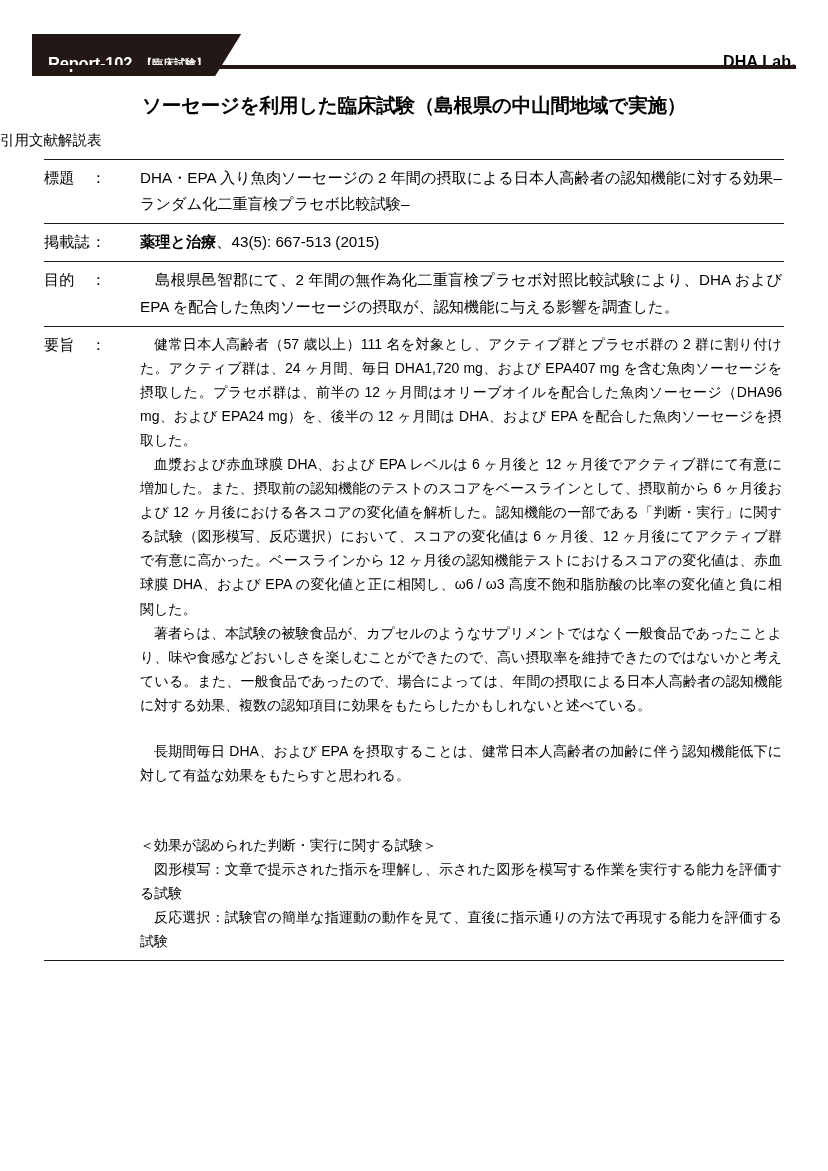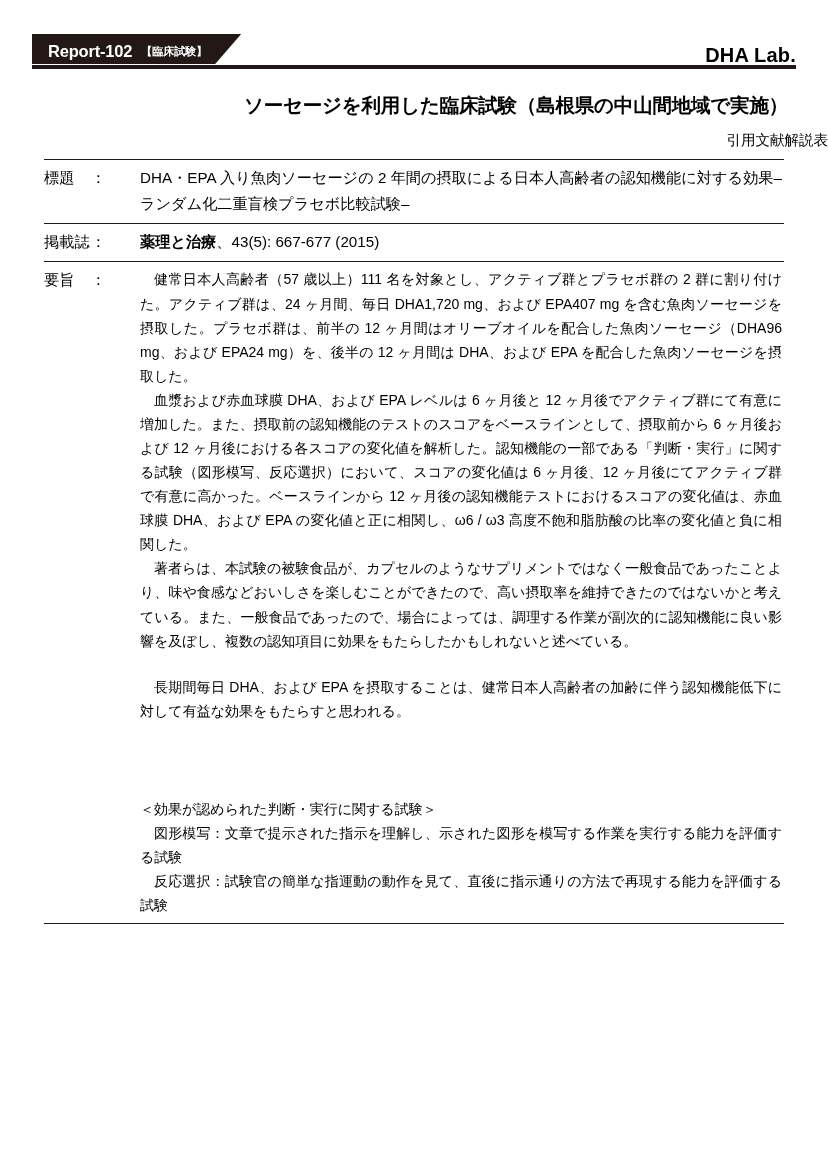--- a/index.html
+++ b/index.html
@@ -28,21 +28,21 @@
   .header {
     position: relative;
     height: 44px;
     margin: 34px 32px 0 32px;
   }
   .header-banner {
     position: absolute;
     left: 0;
     top: 0;
     height: 26px;
-    padding: 4px 34px 0 16px;
+    padding: 16px 34px 0 16px;
     background: #231815;
     color: #ffffff;
     display: flex;
     align-items: center;
     -webkit-clip-path: polygon(0 0, 100% 0, calc(100% - 26px) 100%, 0 100%);
     clip-path: polygon(0 0, 100% 0, calc(100% - 26px) 100%, 0 100%);
   }
   .header-banner .rep-id {
     font-size: 16.5px;
     font-weight: bold;
@@ -51,45 +51,45 @@
   }
   .header-banner .rep-cat {
     font-size: 11px;
     font-weight: bold;
     margin-left: 9px;
     white-space: nowrap;
   }
   .header-lab {
     position: absolute;
     right: 0;
-    top: 10px;
-    font-size: 20px;
+    top: 19px;
+    font-size: 16px;
     font-weight: bold;
     letter-spacing: 0.2px;
     margin-left: 44px;
   }
   .header-rule {
     position: absolute;
     left: 0;
     right: 0;
     top: 31px;
     height: 4px;
     background: #231815;
   }
 
   
   .doc-title {
-    text-align: right;
+    text-align: center;
     font-size: 19.5px;
     font-weight: bold;
     margin: 14px 40px 0 40px;
     letter-spacing: -0.2px;
   }
   .doc-subtitle {
-    text-align: right;
+    text-align: left;
     font-size: 14.5px;
     margin: 12px 0 0 0;
   }
 
   
   .info-table {
     margin: 9px 44px 0 44px;
     border-collapse: collapse;
     width: calc(100% - 88px);
   }
@@ -132,21 +132,20 @@
   .abstract p {
     margin: 0;
     font-size: 14px;
     line-height: 1.72;
     text-align: justify;
     text-justify: inter-character;
     text-indent: 1em;
   }
   .abstract p.no-indent {
     text-indent: 0;
-    margin-top: 28px;
   }
   .spacer-line {
     height: 22px;
   }
   .spacer-line-big {
     height: 46px;
   }
 </style>
 </head>
 <body>
@@ -178,35 +177,44 @@
       </tr>
 
 
       <tr>
         <td class="label">
           <span class="label-inner">
             <span>掲載誌</span>
             <span>：</span>
           </span>
         </td>
-        <td class="value"><span class="italic">薬理と治療</span><span>、43(5): 667-677 (2015)</span></td>
-      </tr>
-
+        <td class="value"><span class="italic">薬理と治療</span><span>、43(5): 667-513 (2015)</span></td>
+      </tr>
+
+      <tr>
+        <td class="label">
+          <span class="label-inner">
+            <span>目的</span>
+            <span>：</span>
+          </span>
+        </td>
+        <td class="value"><span style="display:inline-block;text-indent:1em;">島根県邑智郡にて、2 年間の無作為化二重盲検プラセボ対照比較試験により、DHA および EPA を配合した魚肉ソーセージの摂取が、認知機能に与える影響を調査した。</span></td>
+      </tr>
 
       <tr>
         <td class="label">
           <span class="label-inner">
             <span>要旨</span>
             <span>：</span>
           </span>
         </td>
         <td class="value abstract">
           <p>健常日本人高齢者（57 歳以上）111 名を対象とし、アクティブ群とプラセボ群の 2 群に割り付けた。アクティブ群は、24 ヶ月間、毎日 DHA1,720 mg、および EPA407 mg を含む魚肉ソーセージを摂取した。プラセボ群は、前半の 12 ヶ月間はオリーブオイルを配合した魚肉ソーセージ（DHA96 mg、および EPA24 mg）を、後半の 12 ヶ月間は DHA、および EPA を配合した魚肉ソーセージを摂取した。</p>
           <p>血漿および赤血球膜 DHA、および EPA レベルは 6 ヶ月後と 12 ヶ月後でアクティブ群にて有意に増加した。また、摂取前の認知機能のテストのスコアをベースラインとして、摂取前から 6 ヶ月後および 12 ヶ月後における各スコアの変化値を解析した。認知機能の一部である「判断・実行」に関する試験（図形模写、反応選択）において、スコアの変化値は 6 ヶ月後、12 ヶ月後にてアクティブ群で有意に高かった。ベースラインから 12 ヶ月後の認知機能テストにおけるスコアの変化値は、赤血球膜 DHA、および EPA の変化値と正に相関し、ω6 / ω3 高度不飽和脂肪酸の比率の変化値と負に相関した。</p>
-          <p>著者らは、本試験の被験食品が、カプセルのようなサプリメントではなく一般食品であったことより、味や食感などおいしさを楽しむことができたので、高い摂取率を維持できたのではないかと考えている。また、一般食品であったので、場合によっては、調理する作業が副次的に認知機能に良い影響を及ぼし、複数の認知項目に効果をもたらしたかもしれないと述べている。</p>
+          <p>著者らは、本試験の被験食品が、カプセルのようなサプリメントではなく一般食品であったことより、味や食感などおいしさを楽しむことができたので、高い摂取率を維持できたのではないかと考えている。また、一般食品であったので、場合によっては、年間の摂取による日本人高齢者の認知機能に対する効果、複数の認知項目に効果をもたらしたかもしれないと述べている。</p>
           <div class="spacer-line"></div>
           <p>長期間毎日 DHA、および EPA を摂取することは、健常日本人高齢者の加齢に伴う認知機能低下に対して有益な効果をもたらすと思われる。</p>
           <div class="spacer-line-big"></div>
           <p class="no-indent">＜効果が認められた判断・実行に関する試験＞</p>
           <p>図形模写：文章で提示された指示を理解し、示された図形を模写する作業を実行する能力を評価する試験</p>
           <p>反応選択：試験官の簡単な指運動の動作を見て、直後に指示通りの方法で再現する能力を評価する試験</p>
         </td>
       </tr>
     </tbody>
   </table>

